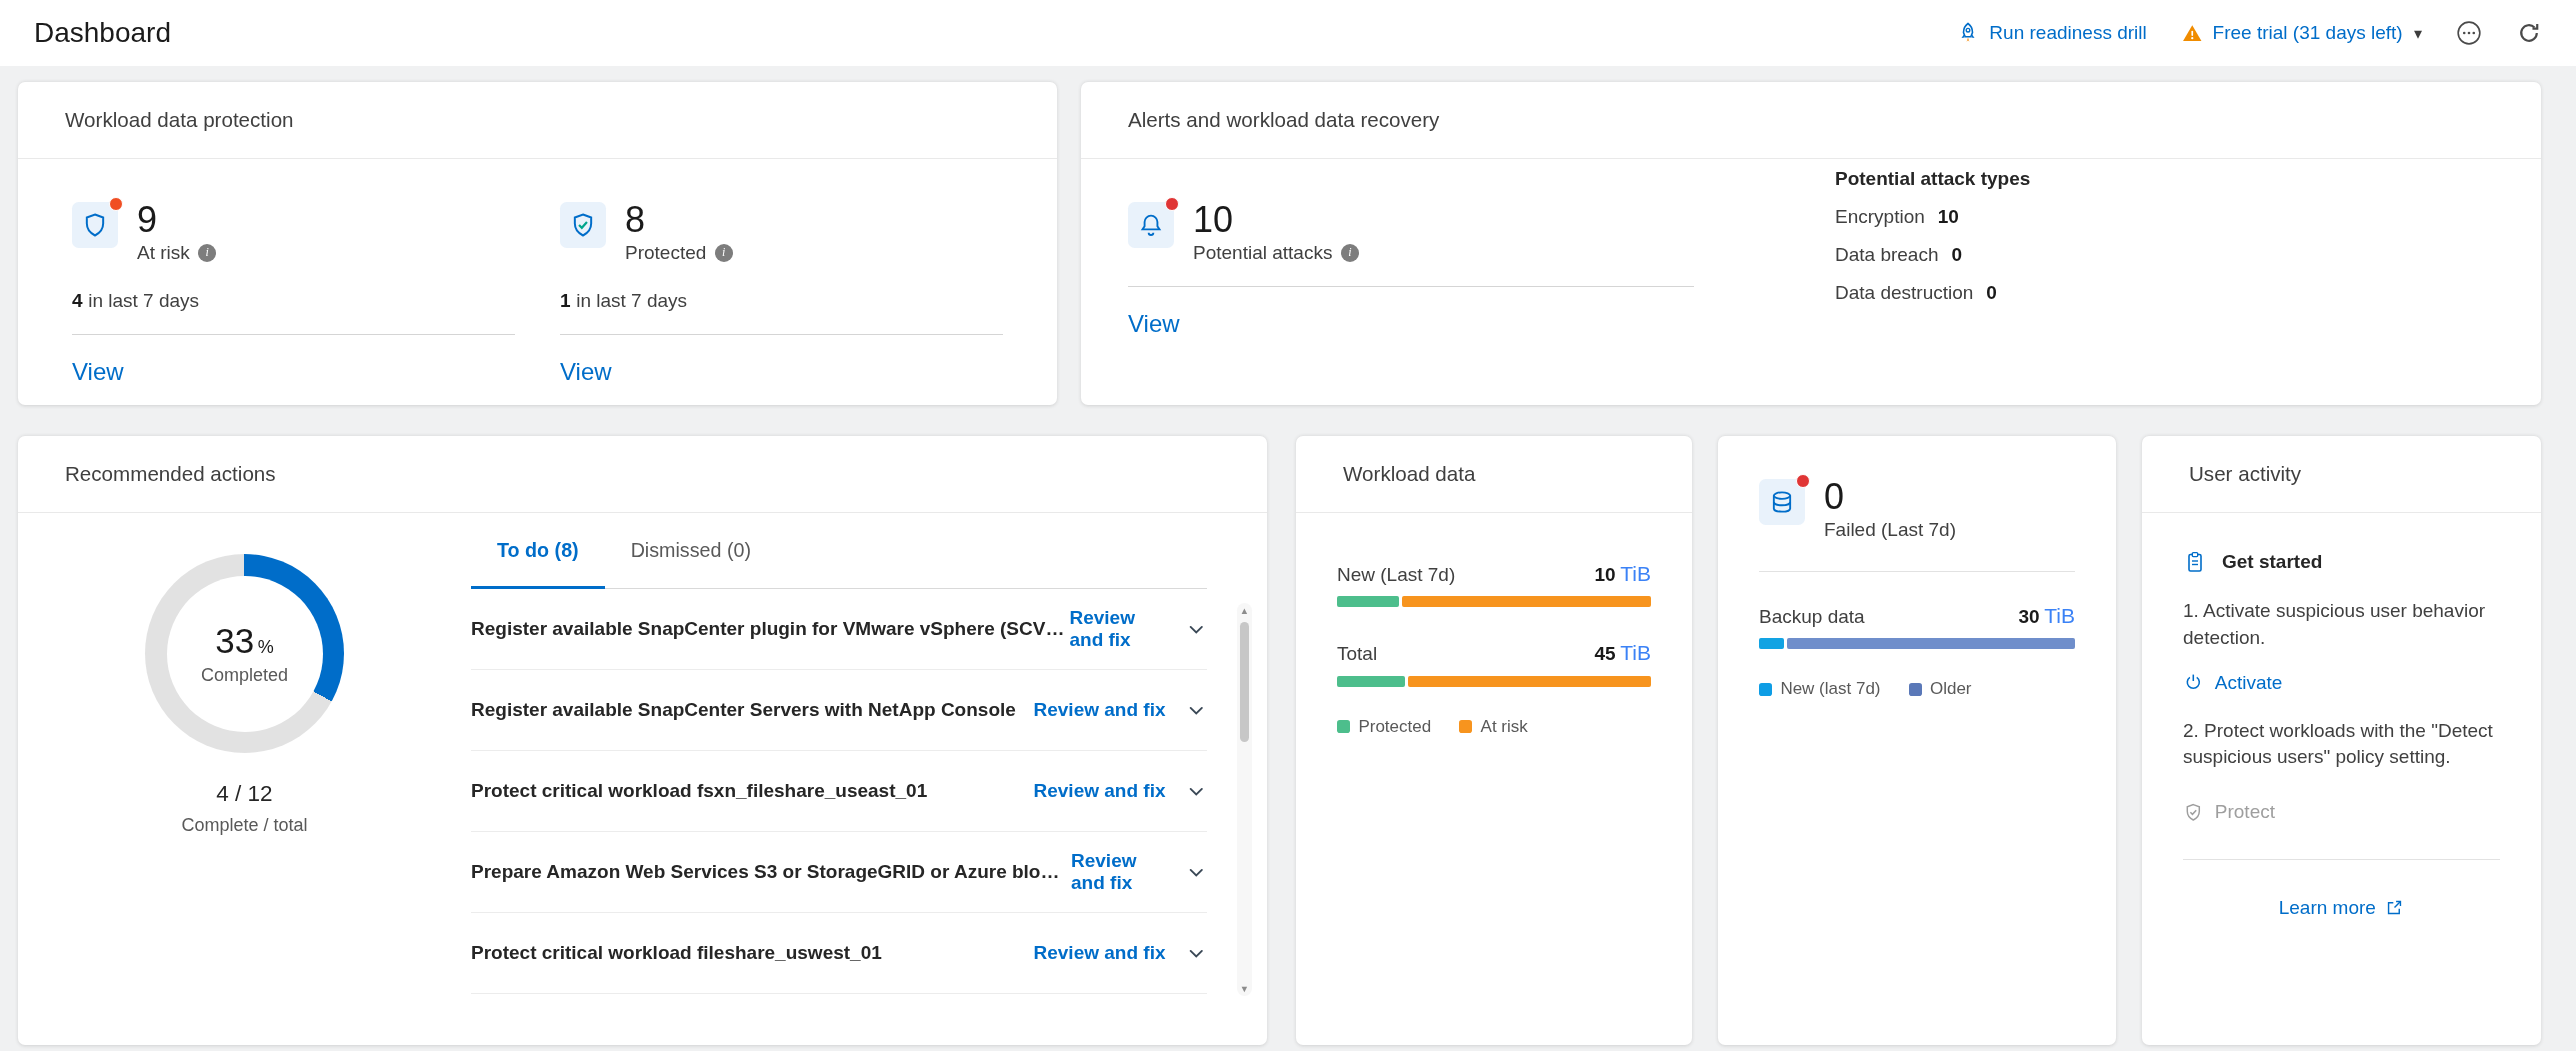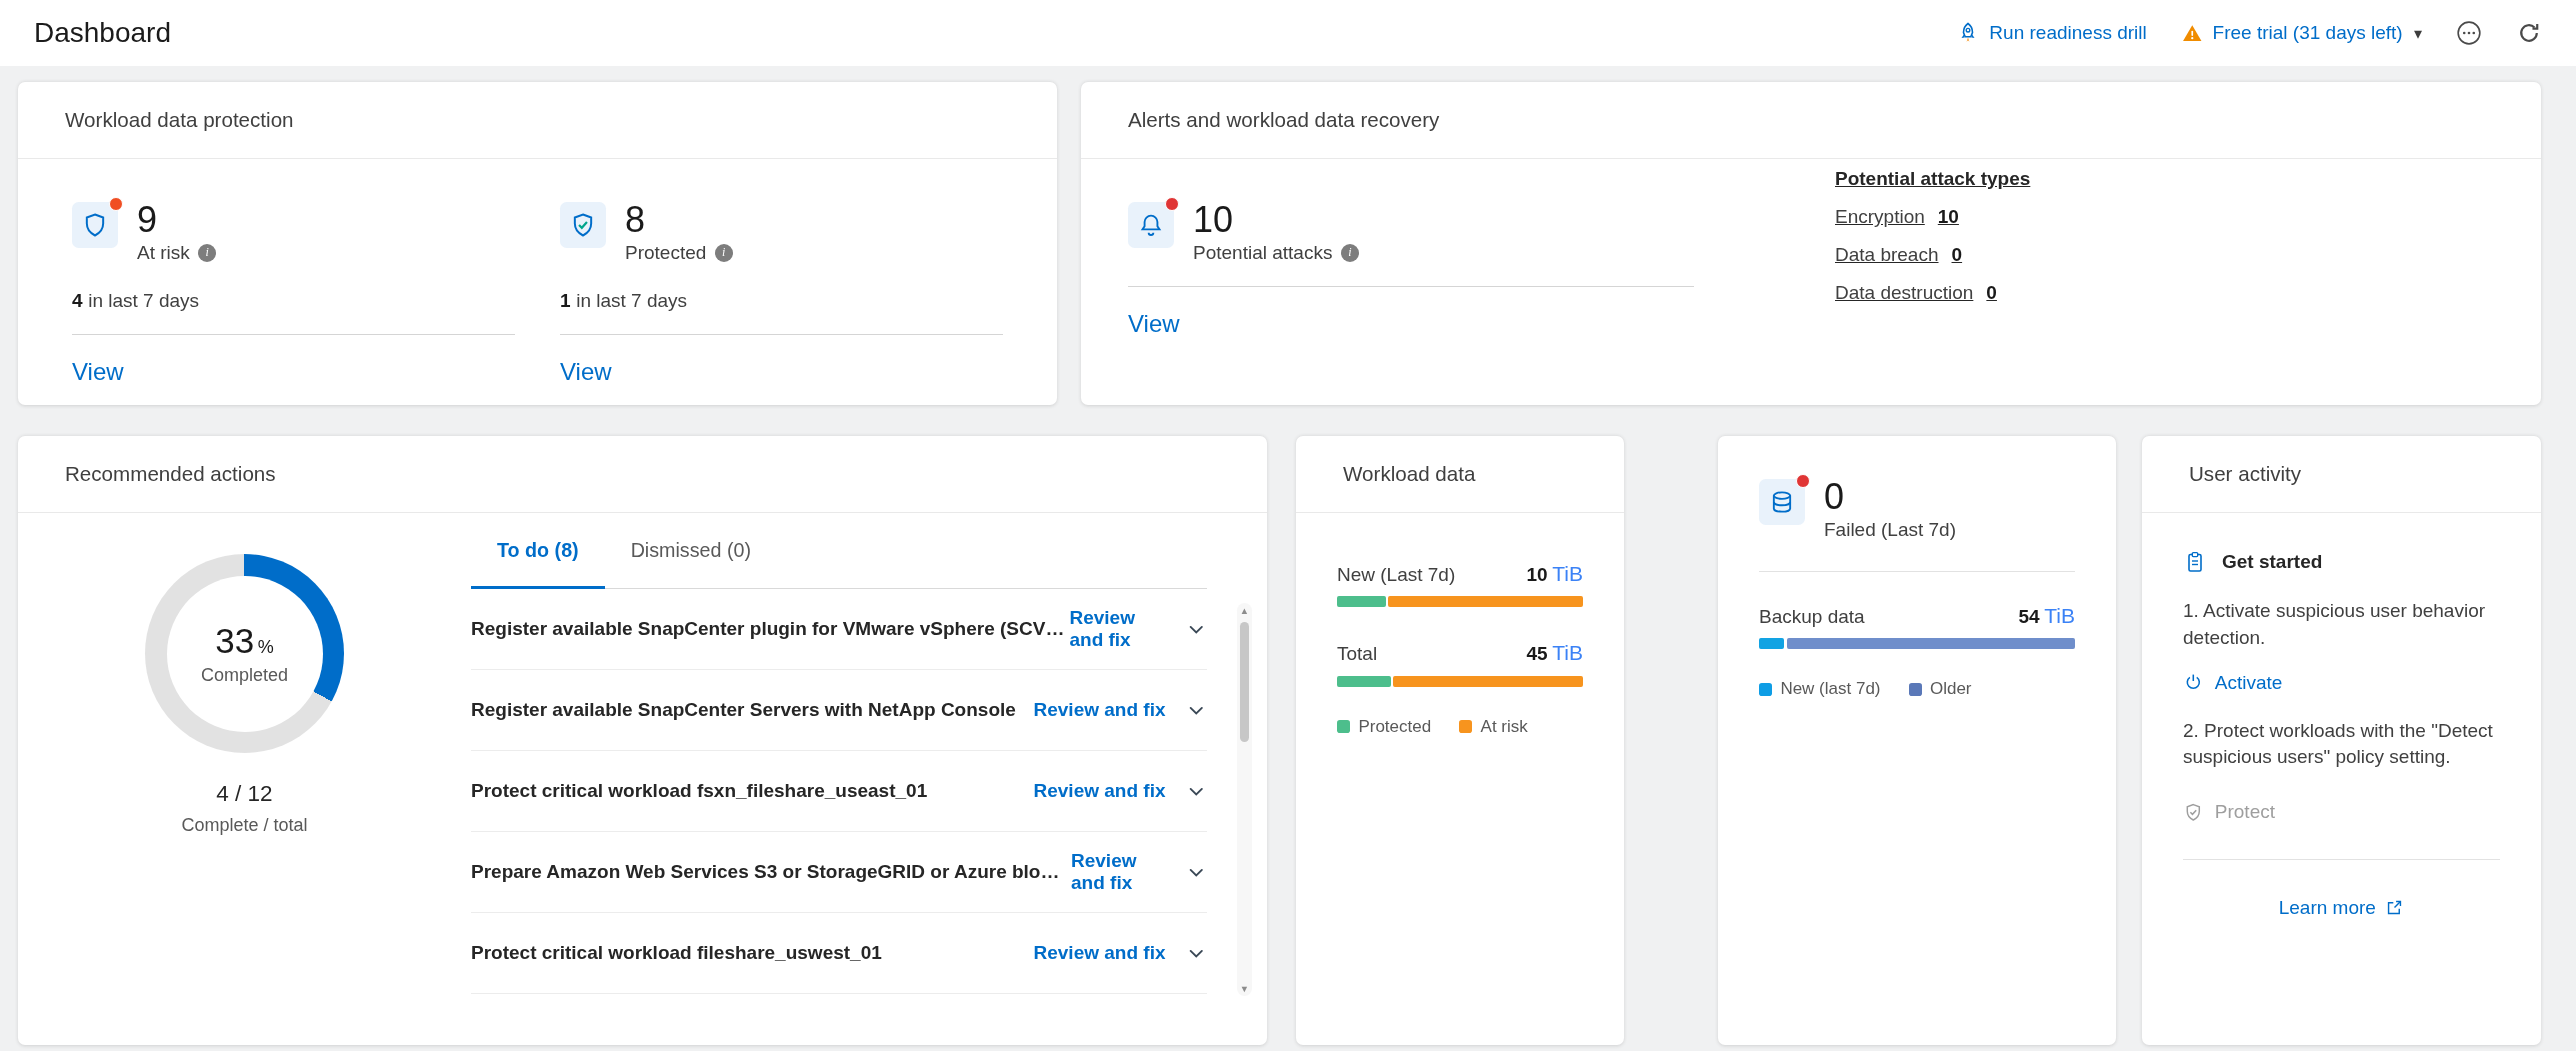--- a/index.html
+++ b/index.html
@@ -22,21 +22,21 @@
   .caret { color:#3d3d3d; font-size:16px; margin-left:1.9px; }
   .iconbtn { background:none; border:none; padding:0; cursor:pointer; display:flex; align-items:center; }
 
   
   .card { position:absolute; background:#fff; border-radius:7px; box-shadow:0 0.9px 3.7px rgba(50,50,50,.16); }
   .card-header { height:77px; display:flex; align-items:center; padding:0 47px;
                  border-bottom:0.9px solid #e9e9e9; font-size:20.6px; color:#404040; }
   #card-wp     { left:18px;   top:82px;  width:1039px; height:323px; }
   #card-alerts { left:1081px; top:82px;  width:1460px; height:323px; }
   #card-ra     { left:18px;   top:436px; width:1249px; height:609px; }
-  #card-wd     { left:1296px; top:436px; width:328px;  height:609px; }
+  #card-wd     { left:1296px; top:436px; width:396px;  height:609px; }
   #card-wb     { left:1718px; top:436px; width:398px;  height:609px; }
   #card-ua     { left:2142px; top:436px; width:399px;  height:609px; }
 
   
   .icon-tile { position:relative; width:46px; height:46px; border-radius:6.6px; background:#e9f2fb;
                display:flex; align-items:center; justify-content:center; flex:0 0 46px; }
   .badge { position:absolute; top:-4.7px; right:-4.7px; width:14px; height:14px; border-radius:50%; border:1.9px solid #fff; }
   .badge.red { background:var(--red); } .badge.orange { background:#F04E23; }
   .stat-top { display:flex; gap:19px; }
   .stat-num { font-size:36px; line-height:1.0; color:#1a1a1a; }
@@ -47,21 +47,21 @@
   .stat-recent { margin-top:26px; font-size:19px; color:#404040; }
   .stat-recent b { margin-right:5.6px; color:#1a1a1a; }
   .stat-divider { border-bottom:0.9px solid #d5d5d5; margin-top:22.5px; }
   .view-link { display:inline-block; margin-top:22.5px; font-size:24px; color:var(--accent); cursor:pointer; }
 
   .wp-body { display:flex; padding:43px 54px 0; gap:45px; }
   .stat { width:446px; }
 
   .al-body { display:flex; padding:43px 47px 0; position:relative; }
   .al-stat { width:566px; }
-  .attack-types { position:absolute; left:754px; top:9.4px;text-decoration:underline; }
+  .attack-types { position:absolute; left:754px; top:9.4px; }
   .at-title { font-weight:700; font-size:19px; color:#262626; }
   .at-row { display:flex; margin-top:16px; font-size:19px; color:#404040; }
   .at-row b { margin-left:13px; color:#1a1a1a; }
 
   
   .ra-body { display:flex; height:532px; }
   .ra-left { width:453px; display:flex; flex-direction:column; align-items:center; padding-top:41px; }
   .donut { width:199px; height:199px; border-radius:50%; position:relative;
            background:conic-gradient(var(--accent) 0 33%, #e2e2e2 33% 100%);
            display:flex; align-items:center; justify-content:center; }
@@ -401,21 +401,21 @@
         <div class="stat-label">
             <span>Failed (Last 7d)</span>
           </div>
       </div>
     </div>
 
     <div class="wb-divider"></div>
 
     <div class="bar-head backup-head">
       <span>Backup data</span>
-      <span class="bar-val"><span>54</span><span class="bar-unit">TiB</span></span>
+      <span class="bar-val"><span>30</span><span class="bar-unit">TiB</span></span>
     </div>
     <div class="hbar">
       <span class="seg newblue" style="width:8%"></span>
       <span class="seg older" style="width:92%"></span>
     </div>
 
     <div class="legend">
       <span class="leg-item">
           <span class="sw newblue"></span>
           <span>New (last 7d)</span>

